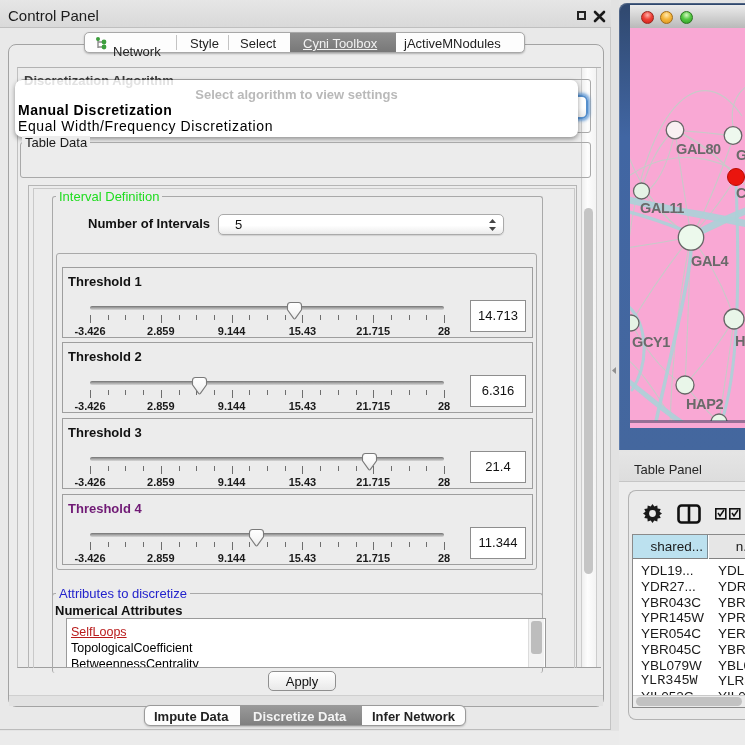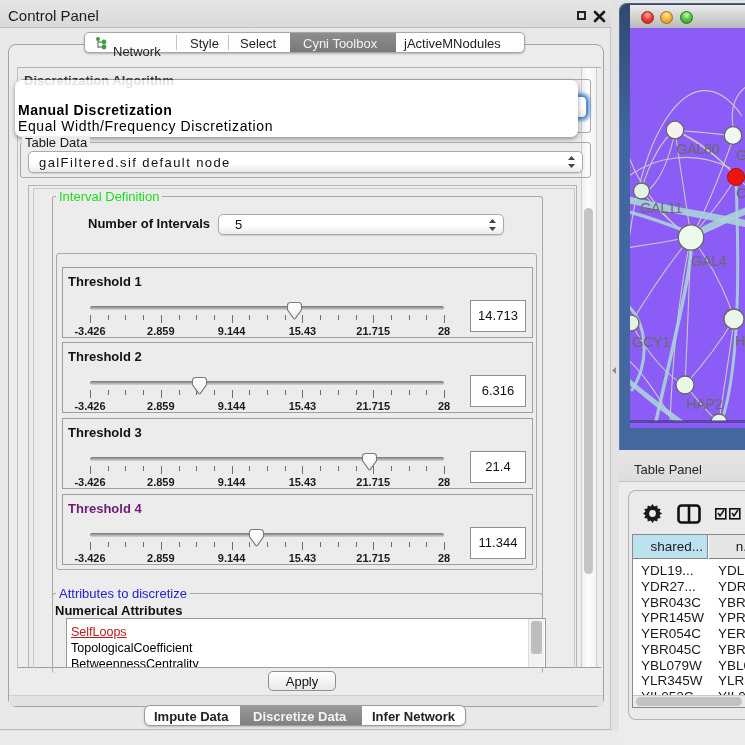--- a/index.html
+++ b/index.html
@@ -38,35 +38,27 @@
 
   <div class="groupbox" style="left:20px; top:79px; width:571px; height:54px;"></div>
   <div class="combo" style="left:28px; top:95px; width:560px; height:24px; border-radius:6px; box-shadow:0 0 3px 2px rgba(100,155,215,0.9); border:2.5px solid #568fcc;"></div>
 
   <div class="abs" style="left:24px; top:73px; width:200px; height:7px; overflow:hidden;">
     <div style="font-size:13px; font-weight:bold; color:#3c3c3c;">Discretization Algorithm</div>
   </div>
 
   <div class="abs" style="left:15px; top:80px; width:563px; height:57px; background:#fff; border-radius:7px; box-shadow:0 2px 5px rgba(0,0,0,0.4); overflow:hidden;">
     <div class="lbl" style="left:9px; top:-7px; font-size:13px; font-weight:bold; color:#e2e2e2;">Discretization Algorithm</div>
+    <div class="abs" style="left:0; top:7px; width:100%; text-align:center; font-size:13px; font-weight:bold; color:#b9b9b9;">Select algorithm to view settings</div>
     <div class="lbl" style="left:3px; top:38px; font-size:14px; color:#000; letter-spacing:0.6px;">Equal Width/Frequency Discretization</div>
     <div class="lbl" style="left:3px; top:22px; font-size:14px; font-weight:bold; color:#000; letter-spacing:0.5px;">Manual Discretization</div>
   </div>
 
   <div class="groupbox" style="left:20px; top:142px; width:571px; height:36px;"></div>
   <div class="gtitle" style="left:22px; top:136px; color:#1a1a1a;">Table Data</div>
-  <div class="combo" style="left:28px; top:151px; width:555px; height:22px;">
-    <div class="ctext" style="letter-spacing:1.4px;">galFiltered.sif default node</div>
-    <div class="stepper">
-        <svg width="9" height="12" viewBox="0 0 9 12">
-          <path d="M4.5 0 L8 4 L1 4 Z" fill="#444"></path>
-          <path d="M4.5 12 L8 8 L1 8 Z" fill="#444"></path>
-        </svg>
-      </div>
-  </div>
 
   <div class="abs" style="left:28px; top:185px; width:549px; height:483px; border:1px solid #b5b5b5; border-bottom:none;"></div>
   <div class="abs" style="left:33px; top:188px; width:542px; height:480px; border:1px solid #c9c9c9; border-bottom:none;"></div>
 
   <div class="groupbox" style="left:52px; top:196px; width:491px; height:472px; border-bottom:none; border-radius:3px 3px 0 0;"></div>
   <div class="gtitle" style="left:56px; top:190px; color:#1edc1e;">Interval Definition</div>
 
   <div class="lbl" style="left:88px; top:216px; font-size:13px; font-weight:bold; color:#111;">Number of Intervals</div>
   <div class="combo" style="left:218px; top:214px; width:286px; height:21px;">
     <div class="ctext" style="top:2px; left:16px;">5</div>
@@ -264,21 +256,21 @@
   <div class="abs" style="left:228px; top:35px; width:1px; height:15px; background:#c3c3c3;"></div>
   <svg class="abs" style="left:95px; top:37px;" width="13" height="13" viewBox="0 0 13 13">
     <path d="M3 2 L3 11 M3 5 L8 5 M3 10 L8 10" stroke="#8a8a8a" stroke-width="1.4" fill="none"></path>
     <circle cx="3" cy="2" r="2" fill="#3c9e3c"></circle>
       <circle cx="9" cy="5" r="2.4" fill="#3c9e3c"></circle>
       <circle cx="9" cy="10" r="2.4" fill="#3c9e3c"></circle>
   </svg>
   <div class="lbl" style="left:113px; top:36px; font-size:13px; color:#222;margin-top:8px;">Network</div>
   <div class="lbl" style="left:190px; top:36px; font-size:13px; color:#222;">Style</div>
   <div class="lbl" style="left:240px; top:36px; font-size:13px; color:#222;">Select</div>
-  <div class="lbl" style="left:303px; top:36px; font-size:13px; color:#f2f2f2;">Cyni Toolbox</div>
+  <div class="lbl" style="left:303px; top:36px; font-size:13px; color:#f2f2f2;text-decoration:underline;">Cyni Toolbox</div>
   <div class="lbl" style="left:404px; top:36px; font-size:13px; color:#222;">jActiveMNodules</div>
 
   <div class="abs" style="left:144px; top:705px; width:322px; height:21px; background:#fdfdfd; border:1px solid #9a9a9a; border-radius:6px; box-shadow:0 1px 2px rgba(0,0,0,0.2);"></div>
   <div class="abs" style="left:240px; top:705px; width:122px; height:21px; background:linear-gradient(#999999,#808080); border-top:1px solid #9a9a9a; border-bottom:1px solid #9a9a9a;"></div>
   <div class="lbl" style="left:154px; top:709px; font-size:13px; font-weight:bold; color:#222;">Impute Data</div>
   <div class="lbl" style="left:253px; top:709px; font-size:13px; font-weight:bold; color:#f4f4f4;">Discretize Data</div>
   <div class="lbl" style="left:372px; top:709px; font-size:13px; font-weight:bold; color:#222;">Infer Network</div>
 </div>
 
 <div class="abs" style="left:611px; top:0; width:8px; height:730px; background:#e2e2e2;"></div>
@@ -289,21 +281,21 @@
 </svg>
 
 <div class="abs" style="left:619px; top:3px; width:126px; height:447px; background:linear-gradient(#30486e,#4166a3 30%,#44679e); border-radius:8px 0 0 0; box-shadow:inset 1px 1px 0 rgba(255,255,255,0.15);">
 </div>
 <div class="abs" style="left:630px; top:5px; width:115px; height:24px; background:linear-gradient(#ececec,#b9b9b9); border-bottom:1px solid #8e8e8e;"></div>
 
 <div class="abs" style="left:641px; top:10.5px; width:13px; height:13px; border-radius:50%; background:radial-gradient(circle at 50% 28%, #ffb0aa 0%, #ee4238 45%, #cf1812 100%); border:1px solid #972620;"></div>
 <div class="abs" style="left:660px; top:10.5px; width:13px; height:13px; border-radius:50%; background:radial-gradient(circle at 50% 28%, #ffe9b0 0%, #f5b73c 45%, #d98f1c 100%); border:1px solid #a06c18;"></div>
 <div class="abs" style="left:679.5px; top:10.5px; width:13px; height:13px; border-radius:50%; background:radial-gradient(circle at 50% 28%, #d4f7c0 0%, #55c944 45%, #2b9a22 100%); border:1px solid #2a7520;"></div>
 
-<div class="abs" style="left:630px; top:28px; width:115px; height:400px; background:#8b5cf6; overflow:hidden;">
+<div class="abs" style="left:630px; top:28px; width:115px; height:400px; background:#f9a8d4; overflow:hidden;font-weight:bold;">
 <svg width="115" height="393" viewBox="0 0 115 393">
   <g fill="none" stroke="#c9c9c9" stroke-width="1.1">
     <path d="M 45 102 C 65 104 85 105 102 108"></path>
     <path d="M 45 102 C 68 112 90 130 106 149"></path>
     <path d="M 45 102 C 50 140 57 180 61 209"></path>
     <path d="M 104 108 C 92 142 75 185 61 209"></path>
     <path d="M 106 149 C 94 170 75 193 61 209"></path>
     <path d="M 11 163 C 26 180 46 200 61 209"></path>
     <path d="M 11 163 C 20 133 32 112 45 102"></path>
     <path d="M 61 209 C 40 234 15 272 1 295"></path>
@@ -389,20 +381,20 @@
     <div class="lbl" style="left:8px; top:59.50px; font-size:13.5px;">YBR043C</div>
       <div class="lbl" style="left:85px; top:59.50px; font-size:13.5px;">YBR0</div>
     <div class="lbl" style="left:8px; top:75.25px; font-size:13.5px;">YPR145W</div>
       <div class="lbl" style="left:85px; top:75.25px; font-size:13.5px;">YPR1</div>
     <div class="lbl" style="left:8px; top:91.00px; font-size:13.5px;">YER054C</div>
       <div class="lbl" style="left:85px; top:91.00px; font-size:13.5px;">YER0</div>
     <div class="lbl" style="left:8px; top:106.75px; font-size:13.5px;">YBR045C</div>
       <div class="lbl" style="left:85px; top:106.75px; font-size:13.5px;">YBR0</div>
     <div class="lbl" style="left:8px; top:122.50px; font-size:13.5px;">YBL079W</div>
       <div class="lbl" style="left:85px; top:122.50px; font-size:13.5px;">YBL0</div>
-    <div class="lbl" style="left:8px; top:138.25px; font-size:13.5px;">YLR345W</div>
+    <div class="lbl" style="left:8px; top:138.25px; font-size:13.5px;font-family:Liberation Mono, monospace;">YLR345W</div>
       <div class="lbl" style="left:85px; top:138.25px; font-size:13.5px;">YLR3</div>
     <div class="lbl" style="left:8px; top:154.00px; font-size:13.5px;">YIL052C</div>
       <div class="lbl" style="left:85px; top:154.00px; font-size:13.5px;">YIL0</div>
     <div class="abs" style="left:0; top:160px; width:113px; height:13px; background:#ebebeb; border-top:1px solid #c9c9c9;"></div>
     <div class="abs" style="left:3px; top:162px; width:106px; height:9px; background:#c2c2c2; border-radius:4.5px;"></div>
   </div>
 </div>
 
 </body></html>

